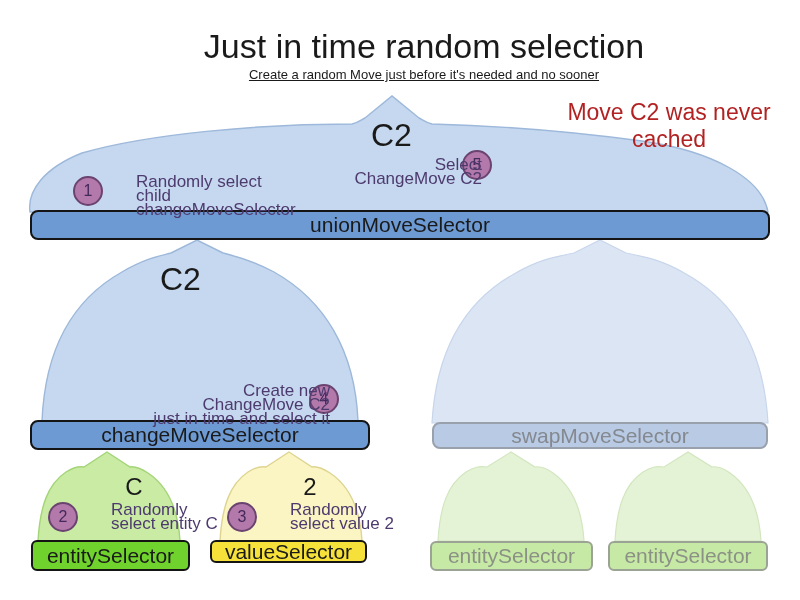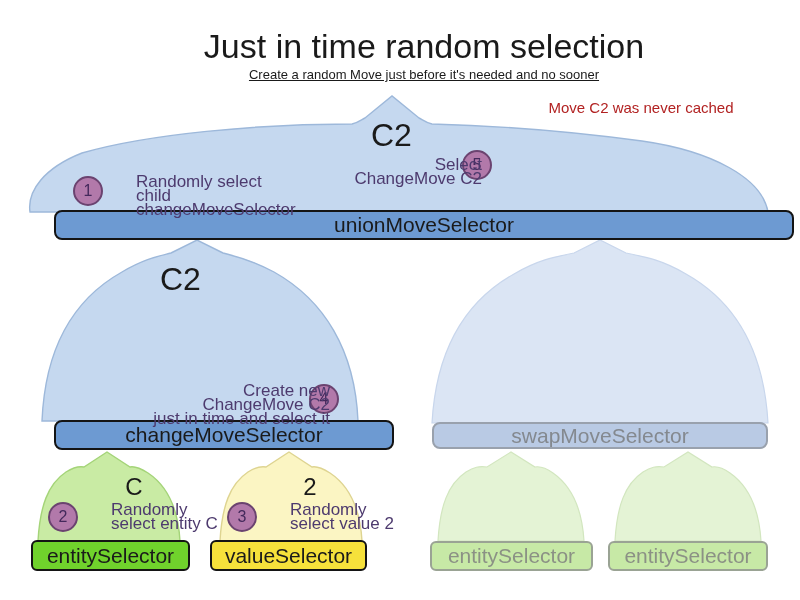--- a/index.html
+++ b/index.html
@@ -11,31 +11,31 @@
   
   .dome-blue{fill:var(--dome_blue);stroke:var(--dome_blue_stroke);stroke-width:1.4;}
   .dome-blue-faded{fill:var(--dome_blue_faded);stroke:var(--dome_blue_faded_stroke);stroke-width:1.2;}
   .dome-green{fill:var(--dome_green);stroke:var(--dome_green_stroke);stroke-width:1.4;}
   .dome-yellow{fill:var(--dome_yellow);stroke:var(--dome_yellow_stroke);stroke-width:1.4;}
   .dome-green-faded{fill:var(--dome_green_faded);stroke:var(--dome_green_faded_stroke);stroke-width:1.2;}
 
   
   .bar{position:absolute;display:flex;align-items:center;justify-content:center;
        box-sizing:border-box;border-radius:8px;font-size:21px;color:var(--text_dark);}
-  .bar.blue{background:var(--bar_blue);border:2px solid var(--bar_border_dark);margin-left:24px;}
+  .bar.blue{background:var(--bar_blue);border:2px solid var(--bar_border_dark);}
   .bar.swap{background:var(--bar_swap_fill);border:2px solid var(--bar_swap_border);color:var(--faded_text);}
   .bar.green{background:var(--bar_green);border:2px solid var(--bar_border_dark);border-radius:6px;}
   .bar.yellow{background:var(--bar_yellow);border:2px solid var(--bar_border_dark);border-radius:6px;}
   .bar.green-faded{background:var(--bar_green_faded);border:2px solid var(--bar_green_faded_border);
        color:var(--faded_green_text);border-radius:6px;}
 
   
   .title{left:0;top:27px;width:800px;text-align:center;font-size:34px;color:var(--text_dark);}
   .subtitle{left:0;top:67px;width:800px;text-align:center;font-size:13px;color:var(--text_dark);text-decoration:underline;}
-  .note{left:492px;top:99px;width:250px;text-align:center;font-size:15px;color:var(--note_red);}
+  .note{left:520px;top:99px;width:250px;text-align:center;font-size:23px;color:var(--note_red);}
   .movelabel{font-size:32px;color:var(--text_dark);text-align:left;width:100px;}
   .valuelabel{font-size:24px;color:var(--text_dark);text-align:center;width:100px;}
   .annot{font-size:17px;line-height:14px;color:var(--annotation_text);white-space:pre-line;}
 
   
   .step-circle{position:absolute;width:30px;height:30px;border-radius:50%;
        background:var(--circle_fill);border:2px solid var(--circle_border);
        box-sizing:border-box;display:flex;align-items:center;justify-content:center;
        font-size:16px;color:var(--circle_text);}
 </style>
@@ -68,21 +68,21 @@
   </div>
   <div class="bar blue" style="left:30px;top:420px;width:340px;height:30px;">
     <span>changeMoveSelector</span>
   </div>
   <div class="bar swap" style="left:432px;top:422px;width:336px;height:27px;">
     <span>swapMoveSelector</span>
   </div>
   <div class="bar green" style="left:31px;top:540px;width:159px;height:31px;">
     <span>entitySelector</span>
   </div>
-  <div class="bar yellow" style="left:210px;top:540px;width:157px;height:31px;">
+  <div class="bar yellow" style="left:210px;top:540px;width:157px;height:23px;">
     <span>valueSelector</span>
   </div>
   <div class="bar green-faded" style="left:430px;top:541px;width:163px;height:30px;">
     <span>entitySelector</span>
   </div>
   <div class="bar green-faded" style="left:608px;top:541px;width:160px;height:30px;">
     <span>entitySelector</span>
   </div>
 
   <div class="step-circle" style="left:73px;top:176px;">

